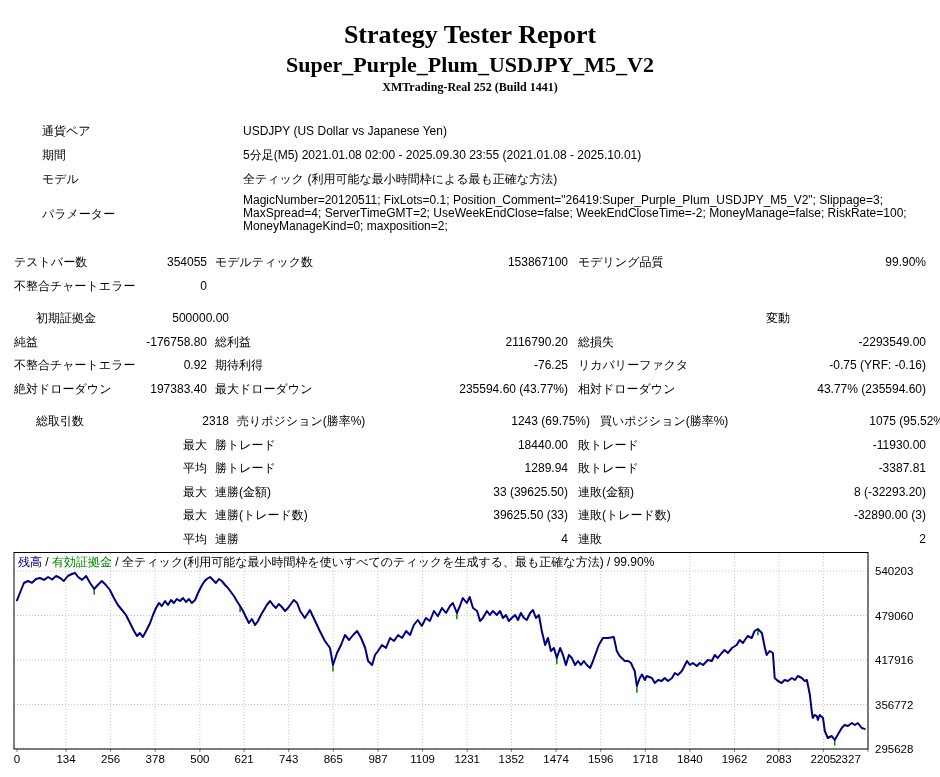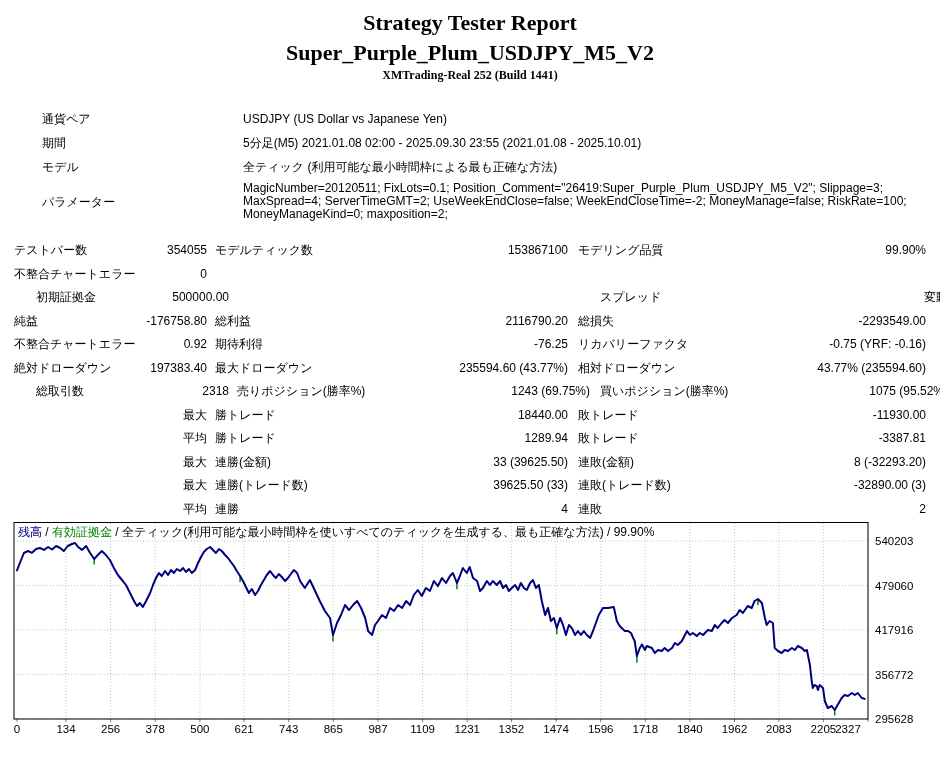--- a/index.html
+++ b/index.html
@@ -1,32 +1,32 @@
 <!DOCTYPE html>
 <html><head>
 <meta charset="utf-8">
 <style>
   html,body{margin:0;padding:0;background:#ffffff;}
   body{width:940px;height:777px;overflow:hidden;color:#000;
        font-family:"Liberation Sans","DejaVu Sans",sans-serif;}
   .hdr{text-align:center;}
   .hdr .t1{font-family:"Liberation Serif","DejaVu Serif",serif;font-weight:bold;
-           font-size:22px;line-height:30px;margin-top:8px;}
+           font-size:26px;line-height:30px;margin-top:20px;}
   .hdr .t2{font-family:"Liberation Serif","DejaVu Serif",serif;font-weight:bold;
            font-size:22px;line-height:25px;margin-top:2px;}
   .hdr .t3{font-family:"Liberation Serif","DejaVu Serif",serif;font-weight:bold;
            font-size:12px;line-height:15px;margin-top:3px;}
   .info{margin-top:24px;padding-left:28px;}
   .irow{display:grid;grid-template-columns:201px 711px;padding-left:14px;
         font-size:12px;line-height:24px;align-items:center;}
   .irow.multi .val{line-height:13px;padding:3px 0 4px 0;}
   .stats{margin-top:14px;}
   .srow{display:grid;grid-template-columns:131px 62px 8px 150px 203px 10px 190px 158px;
         padding-left:14px;font-size:12px;line-height:23.5px;height:23.5px;}
-  .srow.gap{padding-left:36px;}
+  .srow.gap{margin-top:9px;padding-left:36px;}
   .num{text-align:right;}
   .chart{position:relative;width:940px;height:218px;margin-top:1px;padding-left:28px;}
   .chart svg{position:absolute;left:0;top:0;}
   .legend{position:absolute;left:18px;top:3px;font-size:12px;line-height:14px;
           white-space:nowrap;z-index:2;background:transparent;}
   .grid{stroke:#c6c6c6;stroke-width:1;stroke-dasharray:1 2;}
   .tickstub{stroke:#808080;stroke-width:1;}
   .ylab,.xlab{font-size:11.5px;fill:#000000;}
   .balance{fill:none;stroke-width:2;stroke-linejoin:round;stroke-linecap:round;}
   .equity-spike{stroke-width:1.5;}
@@ -81,21 +81,20 @@
       <div></div>
       <div class="num"></div>
     </div>
     <div class="srow gap">
       <div>初期証拠金</div>
       <div class="num">500000.00</div>
       <div></div>
       <div></div>
       <div class="num"></div>
       <div></div>
-      <div>スプレッド</div>
       <div class="num">変動</div>
     </div>
     <div class="srow">
       <div>純益</div>
       <div class="num">-176758.80</div>
       <div></div>
       <div>総利益</div>
       <div class="num">2116790.20</div>
       <div></div>
       <div>総損失</div>

